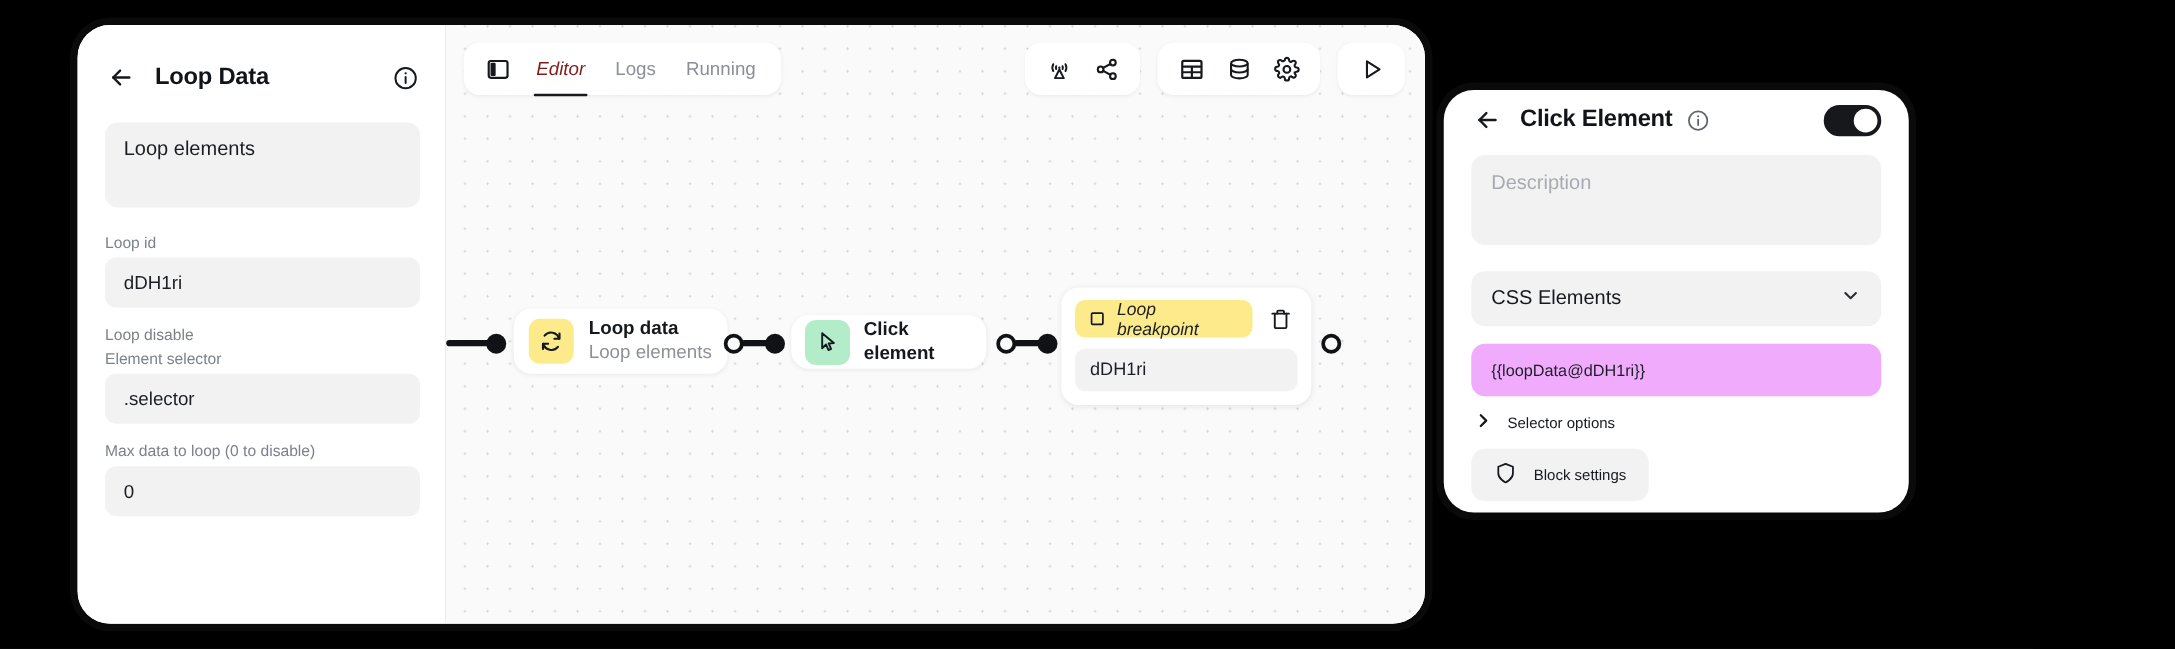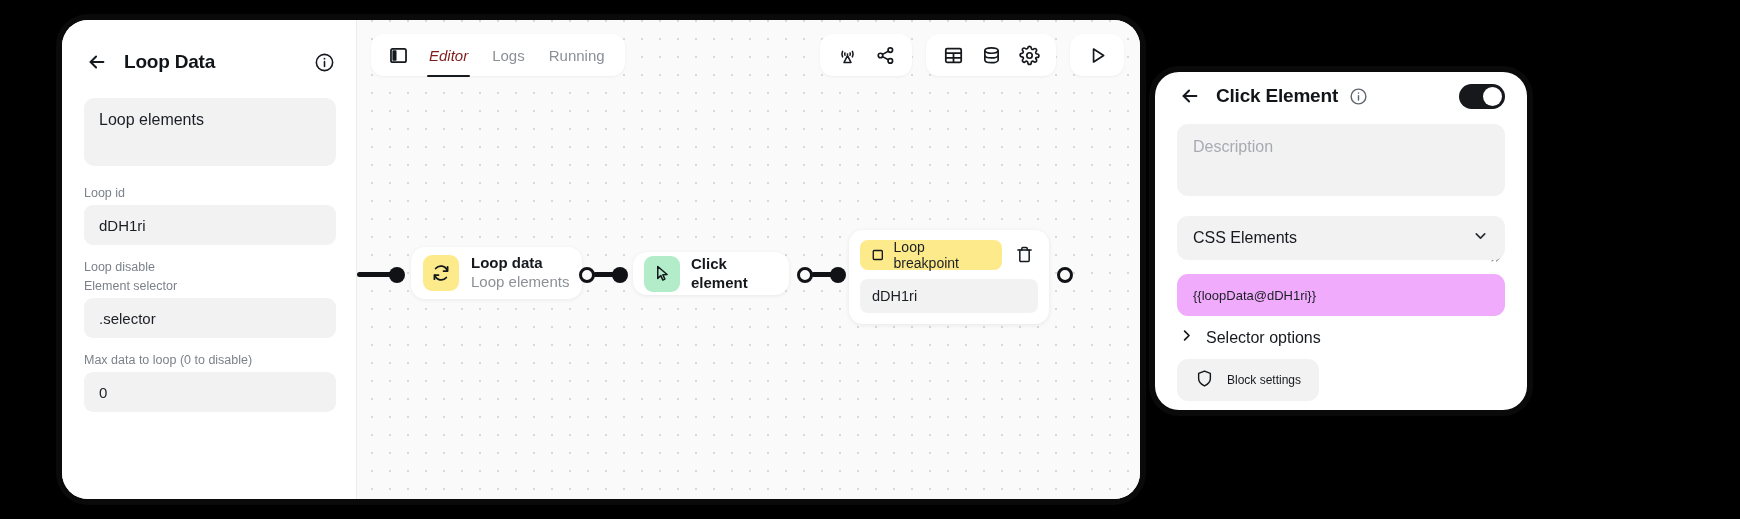--- a/index.html
+++ b/index.html
@@ -161,21 +161,21 @@
 
   
   .bp-card {
     position: absolute;
     background: #ffffff;
     border-radius: 14px;
     padding: 10px 11px 11px 11px;
     width: 200px;
     box-shadow: 0 1px 5px rgba(0,0,0,0.08);
   }
-  .bp-head { display:flex; align-items:flex-start; gap: 8px; }
+  .bp-head { display:flex; align-items:center; gap: 8px; font-style: italic; }
   .bp-pill {
     background: #fdeb8b; border-radius: 8px;
     height: 30px; flex: 1;
     display:flex; align-items:center; gap: 9px;
     padding: 0 11px;
     font-size: 14px; color: #1b1f24;
     cursor: pointer;
   }
   .bp-trash { width: 28px; height: 28px; display:flex; align-items:center; justify-content:center; cursor:pointer; }
   .bp-value {
@@ -240,21 +240,21 @@
   .rw-input {
     margin-top: 14px;
     width: 100%; height: 42px;
     background: #f0abfc; border: none; border-radius: 11px;
     padding: 0 16px; font-size: 13px; color: #1b1f24;
     font-family: "Liberation Sans", sans-serif;
   }
   .rw-disclosure {
     margin-top: 12px;
     display:flex; align-items:center; gap: 12px;
-    font-size: 16px; color: #16191d; cursor: pointer;
+    font-size: 12px; color: #16191d; cursor: pointer;
     padding-left: 2px;
   }
   .rw-block-btn {
     margin-top: 12px;
     display: inline-flex; align-items:center; gap: 13px;
     background: #f2f2f3; border-radius: 11px;
     height: 42px; padding: 0 18px;
     font-size: 12px; color: #16191d; cursor: pointer;
   }
 </style>

